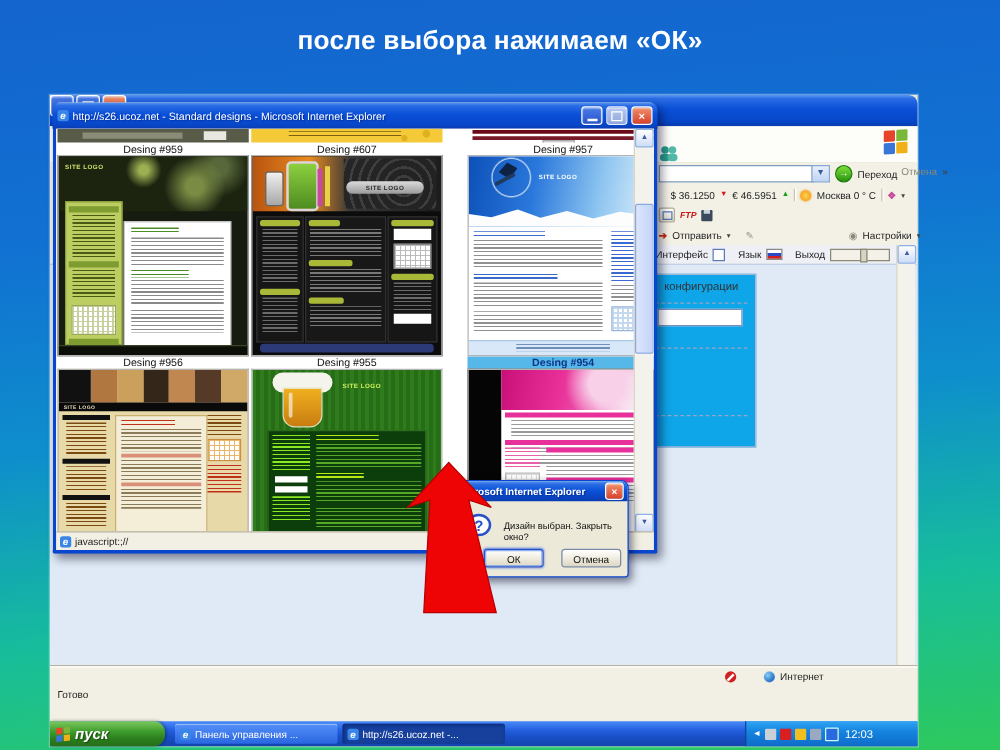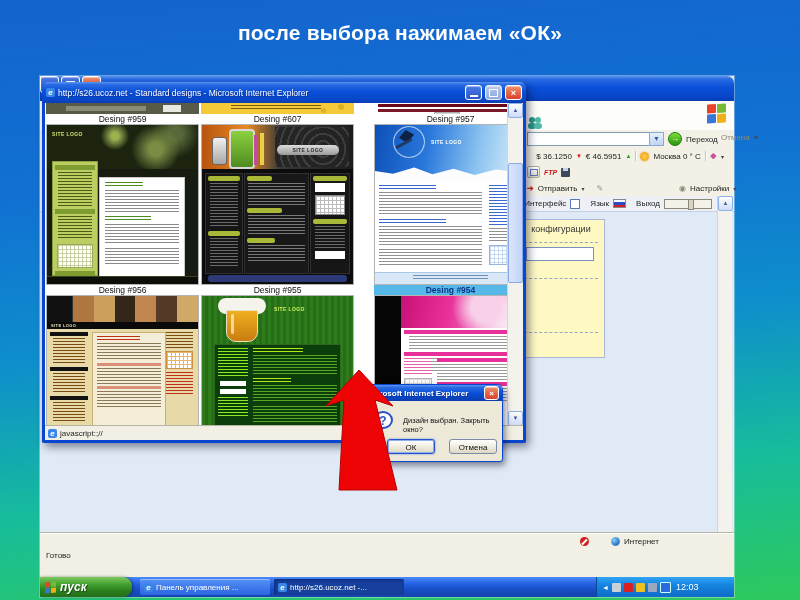--- a/index.html
+++ b/index.html
@@ -33,21 +33,21 @@
   .sun{width:9px;height:9px;border-radius:50%;background:radial-gradient(#ffd24a,#f09018);box-shadow:0 0 2px #f0a020}
   .ticon{width:11px;height:10px;border:1px solid #b0ac98;background:linear-gradient(#fff,#dcd8c4);border-radius:2px;display:inline-flex;align-items:center;justify-content:center}
   .floppy{width:9px;height:9px;background:#3a4a5c;border-radius:1px;position:relative}
   .floppy:before{content:"";position:absolute;left:2px;top:0;width:5px;height:3px;background:#c8d0d8}
   .red-arrow-ico{color:#d02810;font-weight:bold}
   .slider-ctl{width:46px;height:8px;border:1px solid #8a8a7a;background:#f4f2e8;position:relative}
   .slider-ctl i{position:absolute;left:50%;top:-1px;width:4px;height:9px;background:#d8d4c4;border:1px solid #8a8a7a}
   .chk{width:8px;height:8px;border:1px solid #5a7ab8;background:#fff;display:inline-block}
   .ruflag{width:11px;height:7px;display:inline-block;background:linear-gradient(180deg,#fff 0 33%,#2a4ac8 33% 66%,#d02020 66% 100%);border:1px solid #888}
   .bgw-content{left:0;right:0;top:135px;bottom:37px;background:#e0eaf6;border-top:1px solid #c4d2e8}
-  .cfg-panel{left:477px;top:7px;width:86px;height:137px;background:#fef9c3;border:1px solid #aab6d4;overflow:hidden;font-size:9px;color:#333}
+  .cfg-panel{left:477px;top:7px;width:86px;height:137px;background:#0ea5e9;border:1px solid #aab6d4;overflow:hidden;font-size:9px;color:#333}
   .dashed{border-top:1px dashed #9aa4c4;left:6px;right:6px;height:0}
   .cfg-input{left:8px;top:27px;width:66px;height:12px;background:#fff;border:1px solid #7a90c0}
   .xp-sb-btn{width:13px;height:13px;background:linear-gradient(#fdfdfb,#cfdcf8);border:1px solid #8cb0e8;border-radius:2px;color:#3a5a9c;font-size:6px;text-align:center;line-height:13px}
   .bgw-scroll{right:2px;top:120px;bottom:38px;width:14px;background:#f3f2ec;border-left:1px solid #d8d4c4}
   .bgw-status{left:0;right:0;bottom:20px;height:17px;background:#f2f0e4;border-top:1px solid #fff;box-shadow:0 -1px 0 #b8b4a4}
   .globe{width:9px;height:9px;border-radius:50%;background:radial-gradient(circle at 35% 35%,#8ad0f8,#1a66c0 70%,#0a3c88);box-shadow:inset 0 0 1px #fff;display:inline-block}
   .noentry{width:9px;height:9px;border-radius:50%;background:#d02020;position:relative;display:inline-block}
   .noentry:before{content:"";position:absolute;left:1px;top:3.5px;width:7px;height:2px;background:#fff;transform:rotate(-45deg)}
   
   .taskbar{left:0;right:0;bottom:0;height:20px;background:linear-gradient(180deg,#4a8af8 0%,#2460e0 35%,#1850c8 60%,#1444ac 100%)}

